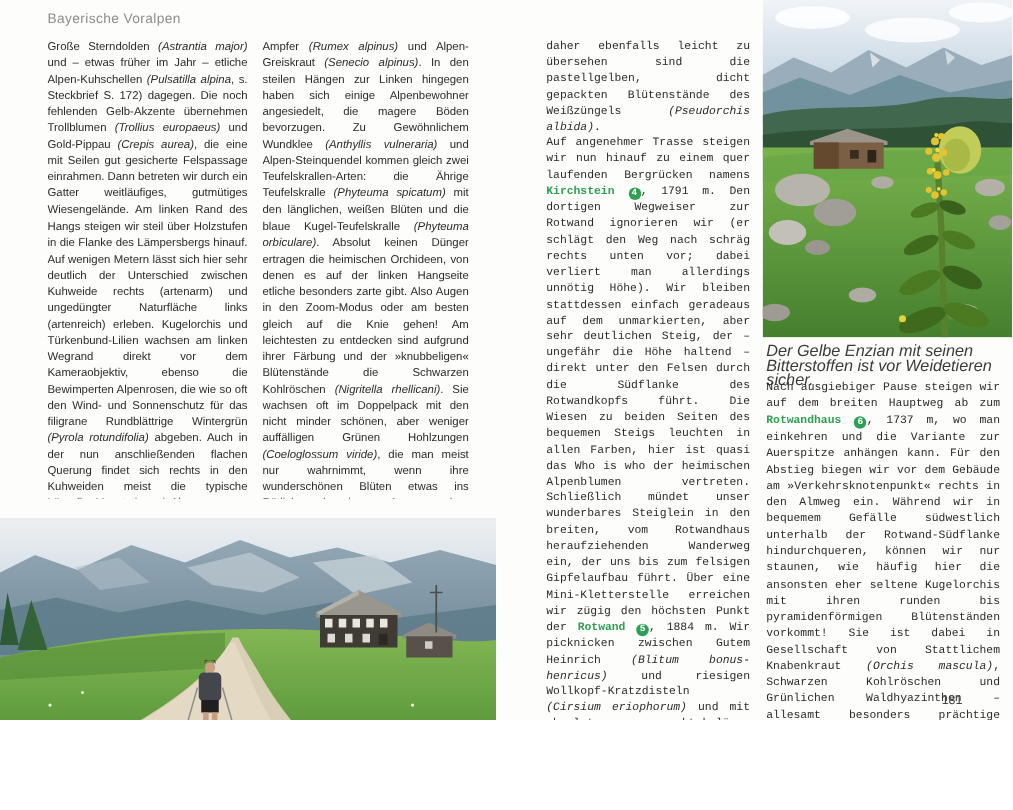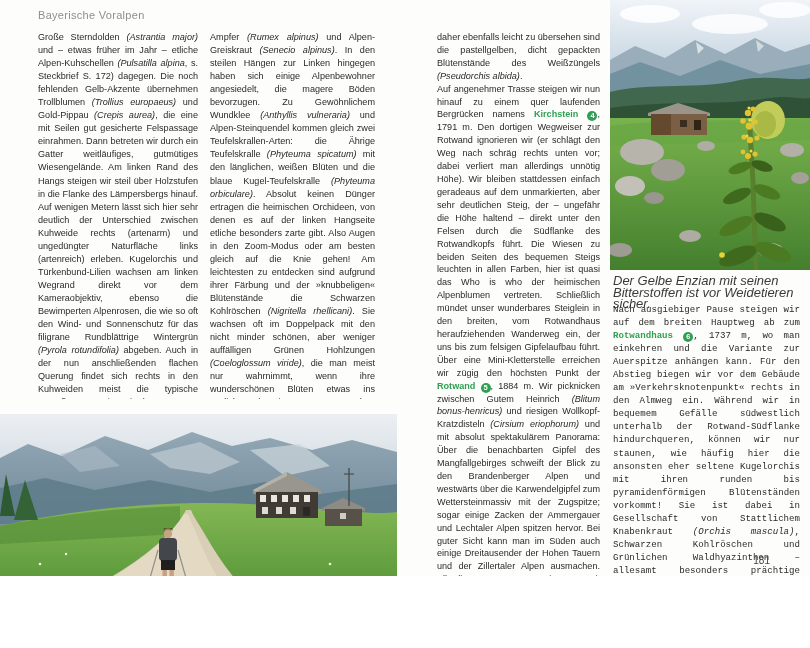--- a/index.html
+++ b/index.html
@@ -4,21 +4,21 @@
 <style>
   html,body{margin:0;padding:0;background:#ffffff;}
   .page{position:relative;width:810px;height:576px;background:#fdfdfc;overflow:hidden;
         font-family:"Liberation Sans",sans-serif;color:#2b2a28;}
   .running-head{position:absolute;left:38px;top:9px;font-size:11px;color:#8e8e8e;letter-spacing:.3px;}
   .col{position:absolute;top:31px;font-size:9.1px;line-height:13.05px;text-align:justify;
        overflow:hidden;hyphens:auto;-webkit-hyphens:auto;}
   .col p{margin:0;}
   .col1{left:38px;width:160px;height:368px;}
   .col2{left:210px;width:165px;height:368px;}
-  .col3{left:437px;width:163px;height:582px;line-height:12.9px;}
+  .col3{left:437px;width:163px;height:582px;line-height:12.9px;font-family:Liberation Mono, monospace;}
   .sidebar-text{position:absolute;left:613px;top:303px;width:187px;height:302px;
        font-size:9.1px;line-height:13.05px;text-align:justify;overflow:hidden;hyphens:auto;-webkit-hyphens:auto;}
   .sidebar-text p{margin:0;font-family:Liberation Mono, monospace;}
   .caption{position:absolute;font-style:italic;font-size:13px;line-height:11.5px;color:#3a3a38;}
   .caption-trail{left:38px;top:398px;width:350px;}
   .caption-enzian{left:613px;top:275px;width:190px;}
   .pagenum{position:absolute;right:40px;bottom:10px;font-size:10px;color:#454543;text-align:center;}
   .photo{position:absolute;overflow:hidden;}
   .photo svg{display:block;}
   .photo-trail{left:0;top:414px;width:397px;height:234px;}

